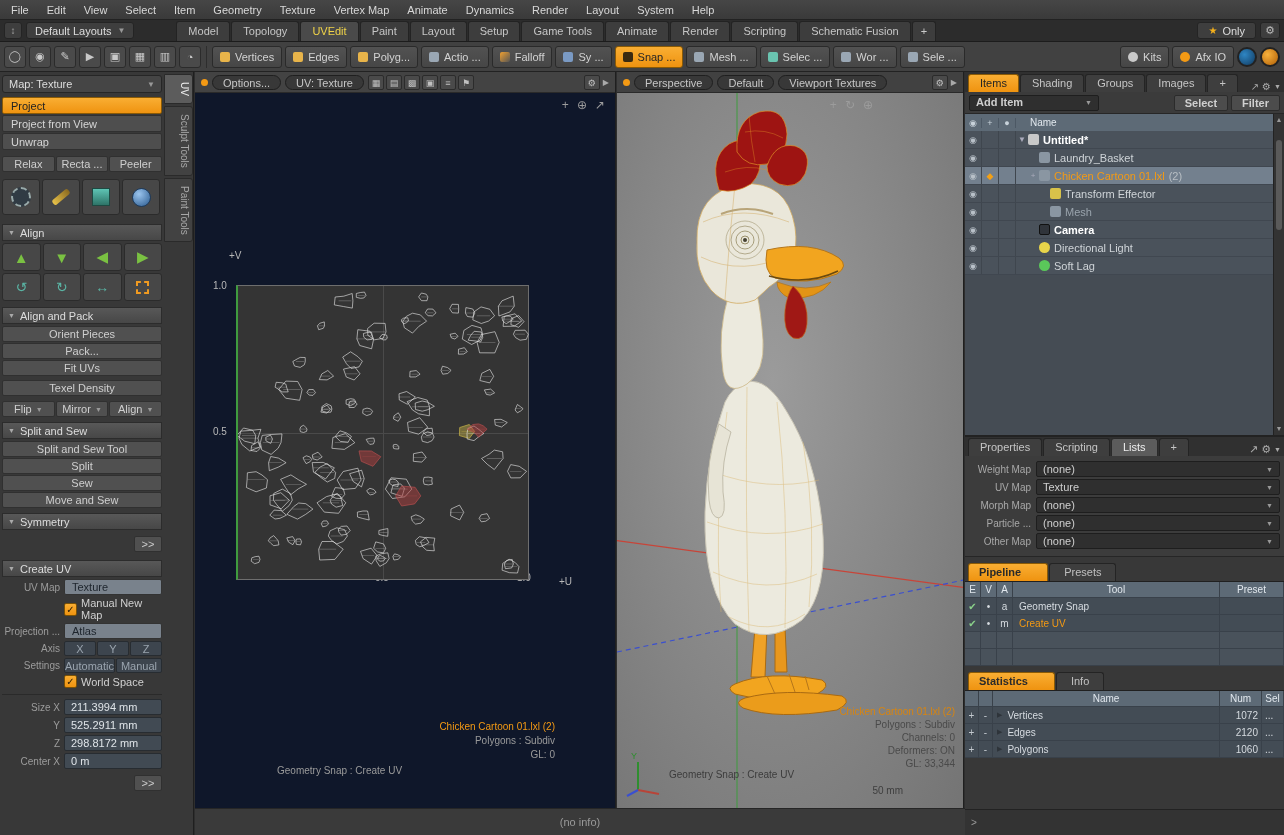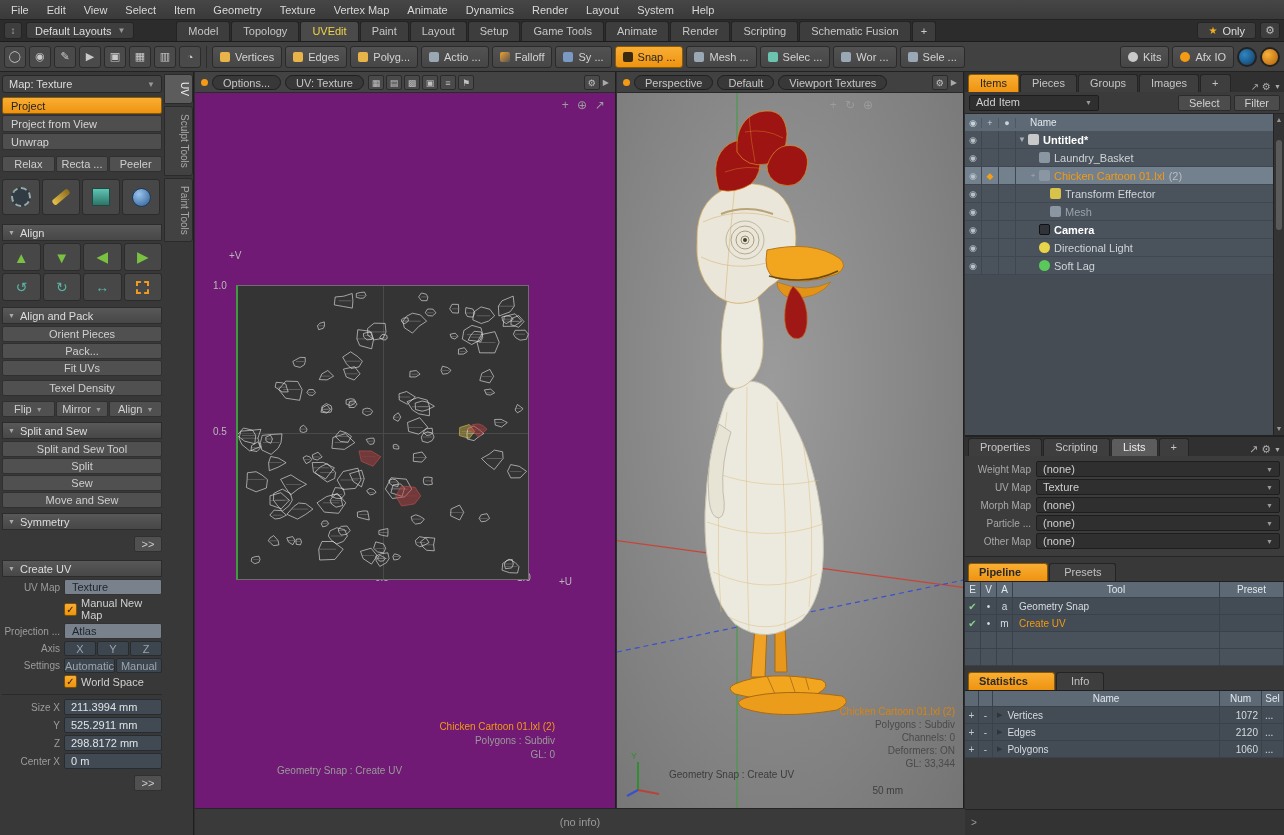--- a/index.html
+++ b/index.html
@@ -108,21 +108,21 @@
               border-radius:2px; color:#2a1c04; font-size:10px; line-height:12px; text-align:center; flex:none; font-weight:bold; }
   .cb-label { color:#d0d0d0; }
   .seg { flex:1; display:flex; gap:1px; }
   .seg span { flex:1; height:15px; line-height:14px; text-align:center; background:#3d454e; border:1px solid #272c31;
               border-radius:2px; color:#9aa4ae; }
   .num-field { flex:1; height:16px; line-height:15px; background:#414a53; border:1px solid #272c31; border-radius:2px;
                color:#dfe4e8; padding:0 6px; overflow:hidden; white-space:nowrap; }
   .cuv-div { height:1px; background:#2a2a2a; margin:4px 0; }
 
   
-  .uvpane { position:absolute; left:195px; top:72px; width:421px; bottom:27px; background:#701a75;
+  .uvpane { position:absolute; left:195px; top:72px; width:421px; bottom:27px; background:#0f172a;
             border-right:1px solid #1f1f1f; overflow:hidden; }
   .pane-header { height:21px; background:#434343; border-bottom:1px solid #2a2a2a; display:flex;
                  align-items:center; gap:4px; padding:0 6px; }
   .hdr-dot { width:7px; height:7px; border-radius:50%; background:#f49a14; flex:none; }
   .pill { background:#383838; border:1px solid #1f1f1f; border-radius:8px; height:15px; line-height:14px;
           padding:0 10px; color:#c6c6c6; white-space:nowrap; }
   .hdr-ico { width:16px; height:15px; background:#4a4a4a; border:1px solid #2b2b2b; border-radius:2px;
              color:#c0c0c0; font-size:9px; text-align:center; line-height:14px; }
   .hdr-right { margin-left:auto; display:flex; gap:3px; align-items:center; color:#aaa; }
   .nav-icons { position:absolute; right:10px; top:26px; display:flex; gap:8px; color:#9c9c9c; font-size:12px; }
@@ -148,21 +148,21 @@
 
   
   .rightpanel { position:absolute; left:965px; top:72px; right:0; bottom:0; background:#383838;
                 display:flex; flex-direction:column; }
   .rp-tabs { height:20px; background:#303030; display:flex; align-items:flex-end; gap:1px; padding:2px 3px 0; }
   .rp-tab { background:#3e3e3e; border:1px solid #242424; border-bottom:none; border-radius:3px 3px 0 0;
             padding:2px 11px 3px; color:#c5c5c5; }
   .rp-tab.active { background:linear-gradient(#f9ae33,#ef9310); color:#242424; border-color:#8a5a06; }
   .rp-tabs .hdr-right { font-size:10px; }
   .rp-addrow { height:22px; background:#3b3b3b; border-bottom:1px solid #272727; display:flex; align-items:center;
-               gap:3px; padding:0 4px; }
+               gap:3px; padding:0 4px;font-weight:bold; }
   .combo { background:#2f2f2f; border:1px solid #1e1e1e; border-radius:2px; height:16px; line-height:15px;
            color:#cfcfcf; display:flex; align-items:center; padding:0 6px; gap:6px; }
   .combo .arr { margin-left:auto; font-size:7px; color:#999; }
   .rp-addrow .combo { width:130px; }
   .rp-btn { height:16px; line-height:15px; background:#4c4c4c; border:1px solid #2b2b2b; border-radius:2px;
             color:#d0d0d0; padding:0 10px; }
   .tree-wrap { height:322px; background:#454c54; position:relative; border-bottom:1px solid #222; display:flex; }
   .tree { flex:1; }
   .tree-head { height:17px; background:#5d6a76; color:#e2e8ee; display:flex; align-items:center; font-size:10px; }
   .tree-head .hc { width:17px; text-align:center; color:#c8d2da; border-right:1px solid #4c5864; font-size:9px; }
@@ -946,21 +946,21 @@
         <line x1="15" y1="42" x2="4" y2="48" stroke="#3a4fd0" stroke-width="2"></line>
       </svg>
     </div>
   </div>
 
   <div class="rightpanel">
     <div class="rp-tabs">
       <span style="display:flex;gap:1px;align-items:flex-end;">
 
       <div class="rp-tab active">Items</div>
-          <div class="rp-tab">Pieces</div>
+          <div class="rp-tab">Shading</div>
           <div class="rp-tab">Groups</div>
           <div class="rp-tab">Images</div>
           <div class="rp-tab">+</div>
         </span>
       <div class="hdr-right">
         <span>↗</span>
         <span>⚙</span>
         <span style="font-size:7px;">▼</span>
       </div>
     </div>

